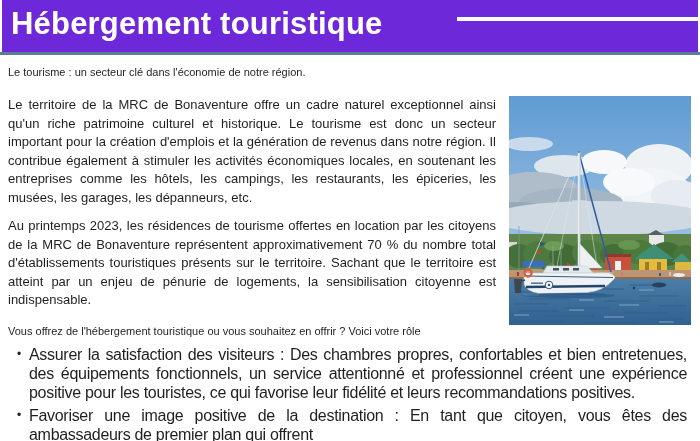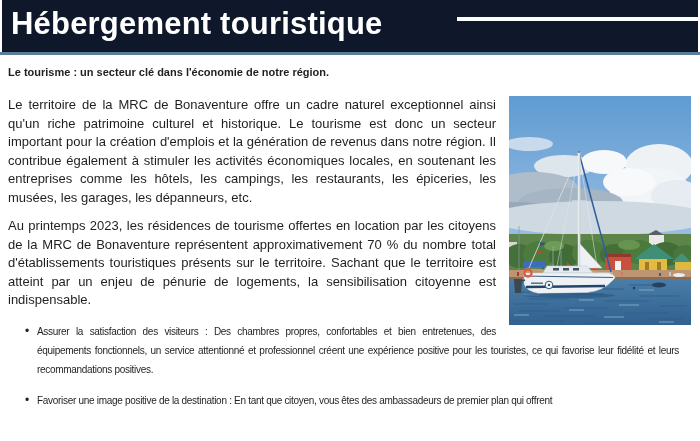--- a/index.html
+++ b/index.html
@@ -1,42 +1,42 @@
 <!DOCTYPE html>
 <html><head>
 <meta charset="utf-8">
 <style>
   html,body{margin:0;padding:0;}
   body{
     width:700px;height:441px;overflow:hidden;background:#ffffff;
     font-family:"Liberation Sans", sans-serif;color:#1f1f1f;
   }
-  .banner{background:#0f172a;height:52px;margin:0 2px;position:relative;}
+  .banner{background:#6d28d9;height:52px;margin:0 2px;position:relative;}
   .banner h1{
     margin:0;padding:6px 0 0 9px;color:#ffffff;font-size:31px;font-weight:bold;
     letter-spacing:.2px;line-height:1.15;font-family:"Liberation Sans", sans-serif;
   }
   .banner .rule{position:absolute;top:17px;left:455px;right:0;height:4px;background:#ffffff;}
   .banner-border{height:3px;background:#5c7d99;}
   main{padding:0 9px 0 8px;}
   .photo{
     float:right;width:182px;height:229px;margin:14px 0 14px 13px;
     padding:0;display:block;
   }
   .photo svg{display:block;width:182px;height:229px;}
-  p.lead{font-weight:bold;font-size:11px;line-height:19px;margin:8px 0 0 0;}
+  p.lead{font-weight:normal;font-size:11px;line-height:19px;margin:8px 0 0 0;}
   p.body{
     font-size:13px;line-height:18.5px;text-align:justify;margin:10px 0 0 0;
   }
   p.body.first{margin-top:14px;}
   p.lead.role{margin-top:12px;}
   ul.roles{list-style:none;margin:3px 0 0 0;padding:0;}
   ul.roles li{
-    position:relative;padding-left:17px;font-size:10px;letter-spacing:-0.3px;
-    line-height:19px;text-align:justify;margin:12px;
+    position:relative;padding-left:17px;font-size:16px;letter-spacing:-0.3px;
+    line-height:19px;text-align:justify;margin:4px;
   }
   ul.roles li + li{margin-top:4px;}
   ul.roles li::before{
     content:"\2022";position:absolute;left:5px;top:0;font-size:12px;color:#1f1f1f;
   }
 </style>
 </head>
 <body>
 
 <header class="banner">
@@ -194,18 +194,19 @@
         <polygon points="5,183 13,183 12,197 6,197" fill="#3c4750"></polygon>
         <line x1="13" y1="185" x2="16" y2="184" stroke="#3c4750" stroke-width="1.5"></line>
         <ellipse cx="60" cy="199.5" rx="46" ry="2.6" fill="#27517e" opacity="0.55"></ellipse>
       </g>
     </svg>
   </figure>
 
   <p class="body first">Le territoire de la MRC de Bonaventure offre un cadre naturel exceptionnel ainsi qu'un riche patrimoine culturel et historique. Le tourisme est donc un secteur important pour la création d'emplois et la génération de revenus dans notre région. Il contribue également à stimuler les activités économiques locales, en soutenant les entreprises comme les hôtels, les campings, les restaurants, les épiceries, les musées, les garages, les dépanneurs, etc.</p>
   <p class="body">Au printemps 2023, les résidences de tourisme offertes en location par les citoyens de la MRC de Bonaventure représentent approximativement 70 % du nombre total d'établissements touristiques présents sur le territoire. Sachant que le territoire est atteint par un enjeu de pénurie de logements, la sensibilisation citoyenne est indispensable.</p>
 
+  <p class="lead role">Vous offrez de l'hébergement touristique ou vous souhaitez en offrir ? Voici votre rôle</p>
 
   <ul class="roles">
     <li>Assurer la satisfaction des visiteurs : Des chambres propres, confortables et bien entretenues, des équipements fonctionnels, un service attentionné et professionnel créent une expérience positive pour les touristes, ce qui favorise leur fidélité et leurs recommandations positives.</li>
     <li>Favoriser une image positive de la destination : En tant que citoyen, vous êtes des ambassadeurs de premier plan qui offrent</li>
   </ul>
 </main>
 
 </body></html>

